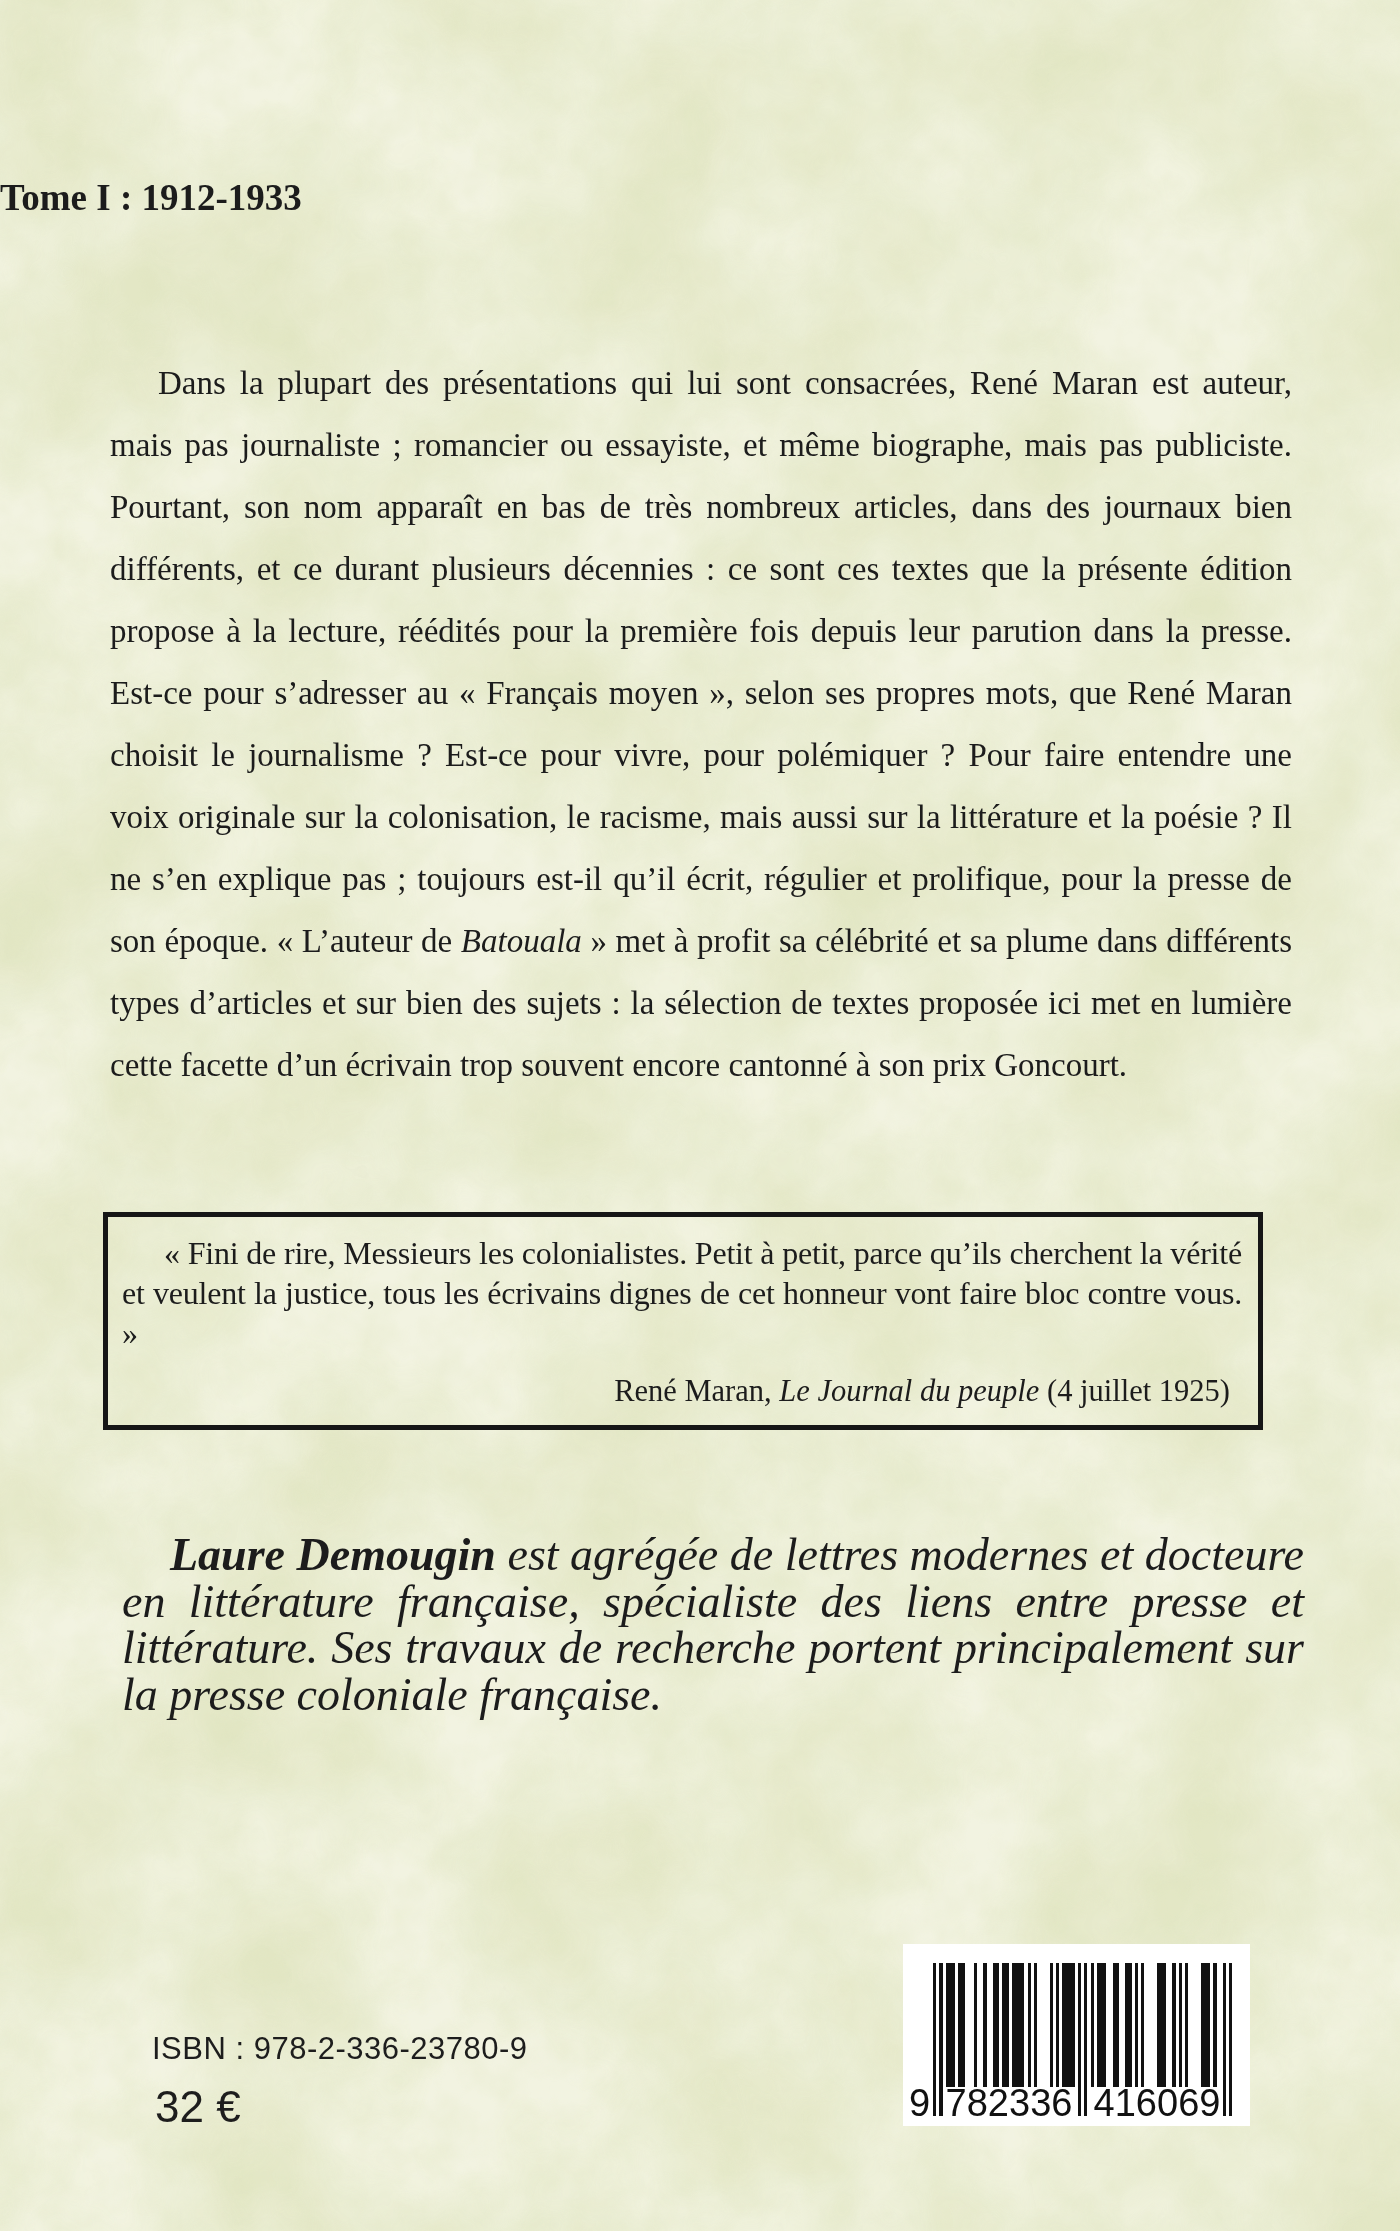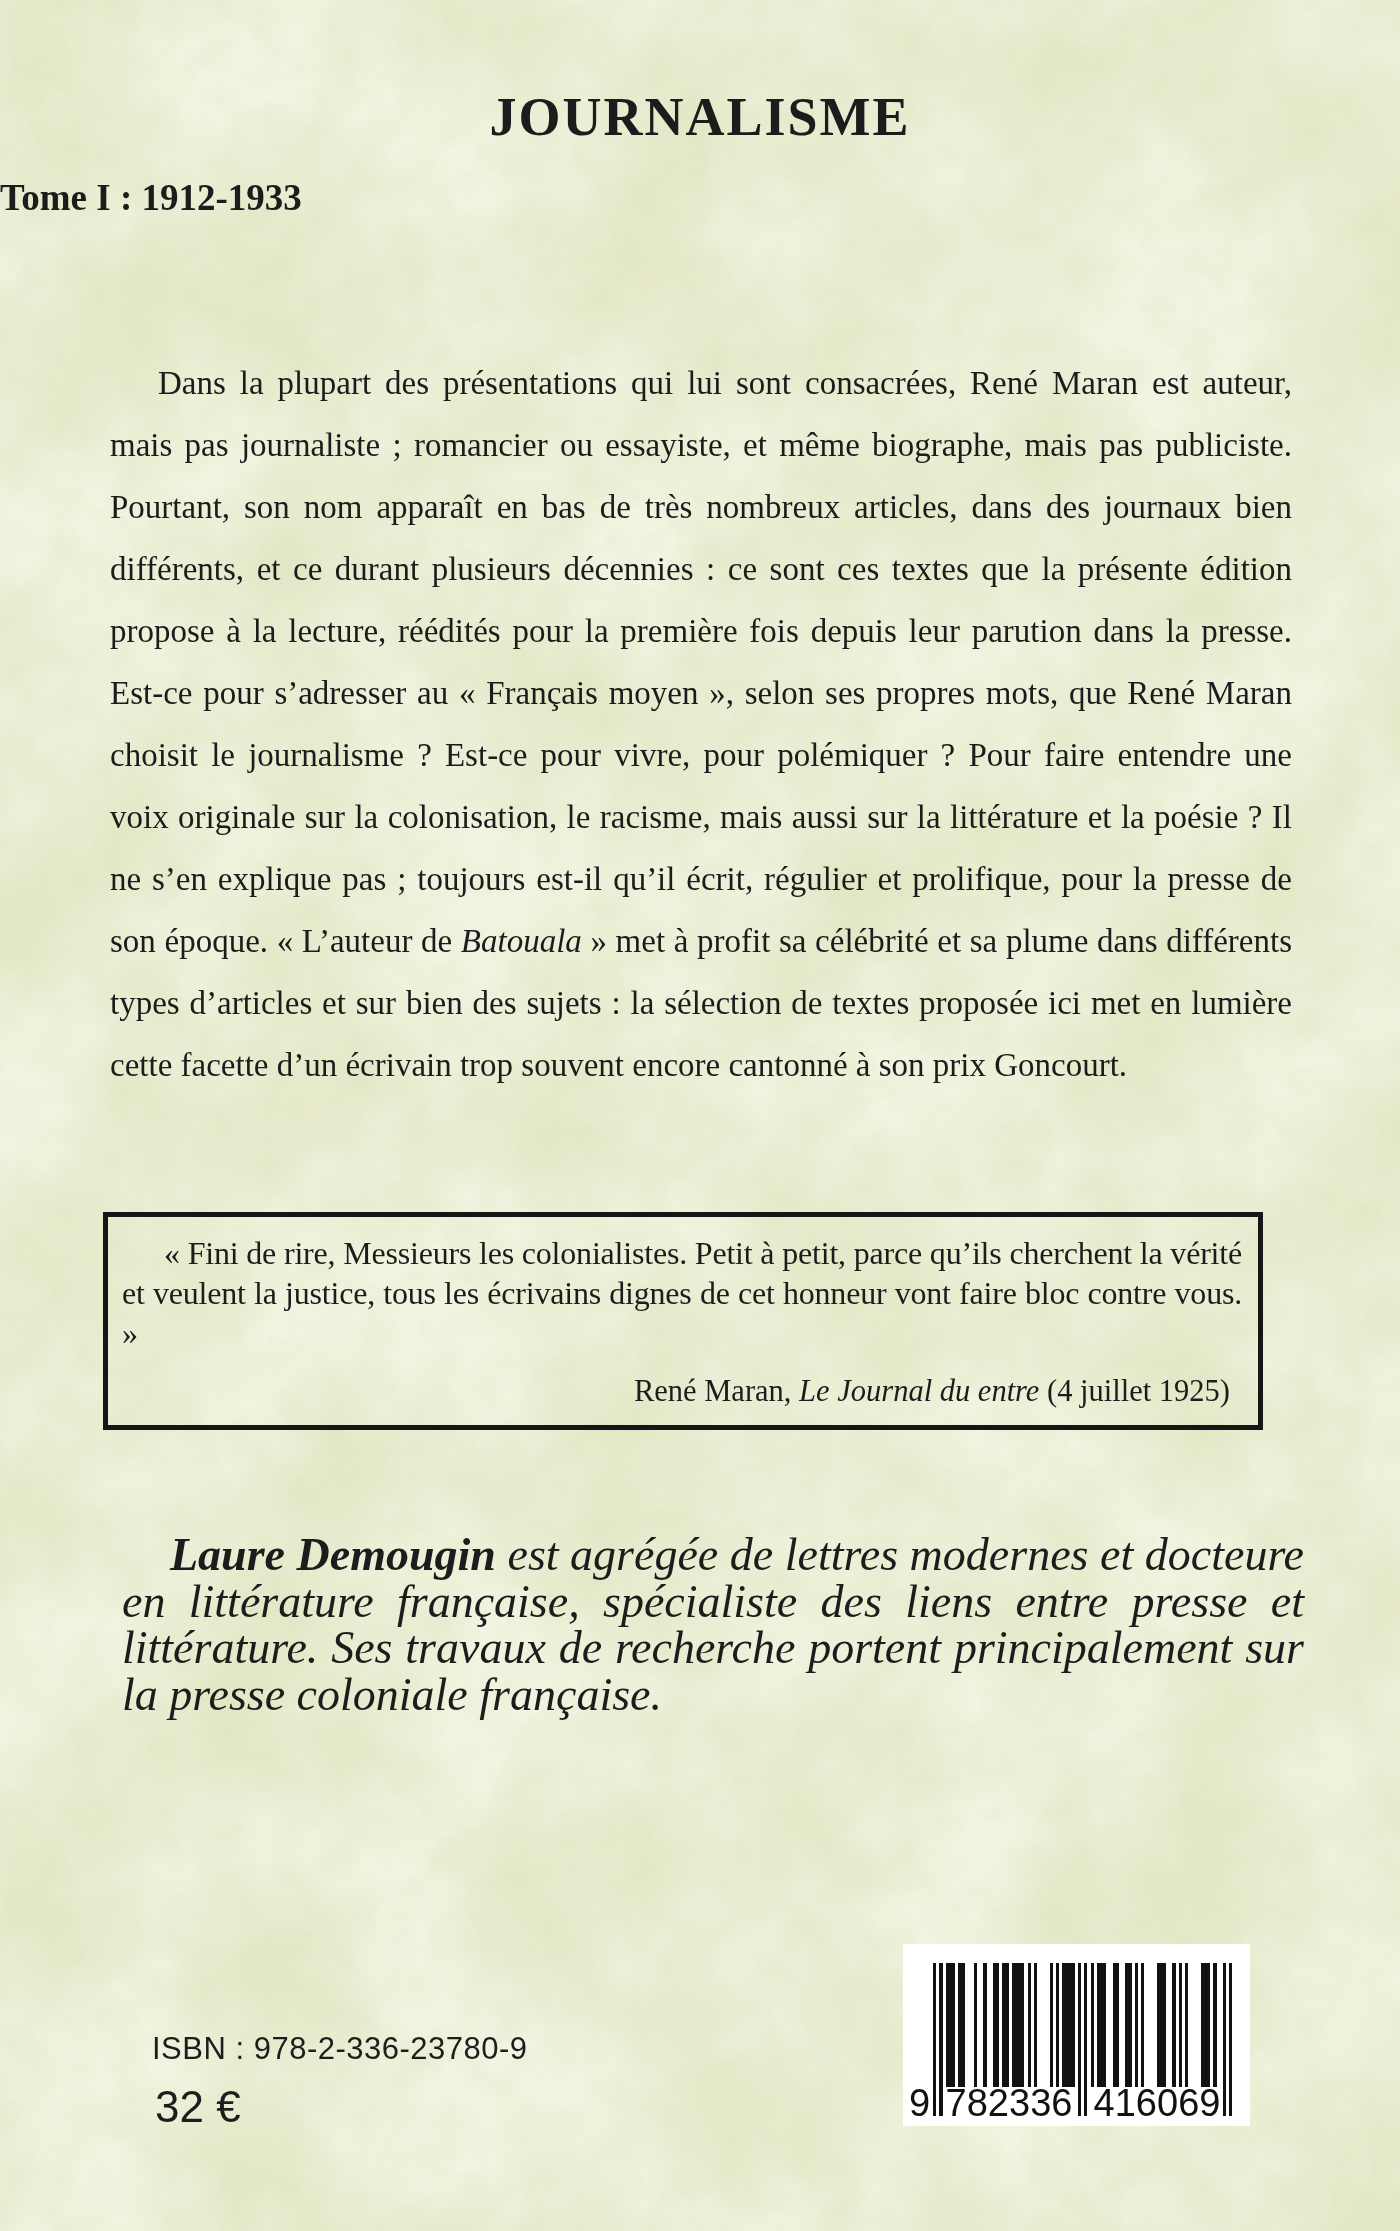--- a/index.html
+++ b/index.html
@@ -102,28 +102,27 @@
                   0 0 0 0 0.76
                   0 0 0 0 0.50
                   1.1 0 0 0 -0.38"></feColorMatrix>
       </filter>
     </defs>
     <rect x="0" y="0" width="1400" height="2231" fill="#f2f3e1"></rect>
     <rect x="0" y="0" width="1400" height="2231" filter="url(#mottle1)" opacity="0.95"></rect>
     <rect x="0" y="0" width="1400" height="2231" filter="url(#mottle2)" opacity="0.45"></rect>
   </svg>
 
-  <h1 class="layer title">JOURNALISME</h1>
   <h2 class="layer subtitle">Tome I : 1912-1933</h2>
 
   <p class="layer synopsis"><span>Dans la plupart des présentations qui lui sont consacrées, René Maran est auteur, mais pas journaliste ; romancier ou essayiste, et même biographe, mais pas publiciste. Pourtant, son nom apparaît en bas de très nombreux articles, dans des journaux bien différents, et ce durant plusieurs décennies : ce sont ces textes que la présente édition propose à la lecture, réédités pour la première fois depuis leur parution dans la presse. Est-ce pour s’adresser au « Français moyen », selon ses propres mots, que René Maran choisit le journalisme ? Est-ce pour vivre, pour polémiquer ? Pour faire entendre une voix originale sur la colonisation, le racisme, mais aussi sur la littérature et la poésie ? Il ne s’en explique pas ; toujours est-il qu’il écrit, régulier et prolifique, pour la presse de son époque. « L’auteur de </span><i>Batouala</i><span> » met à profit sa célébrité et sa plume dans différents types d’articles et sur bien des sujets : la sélection de textes proposée ici met en lumière cette facette d’un écrivain trop souvent encore cantonné à son prix Goncourt.</span></p>
 
   <div class="layer quote-box">
     <p class="quote-text">« Fini de rire, Messieurs les colonialistes. Petit à petit, parce qu’ils cherchent la vérité et veulent la justice, tous les écrivains dignes de cet honneur vont faire bloc contre vous. »</p>
-    <p class="quote-attribution"><span>René Maran, </span><i>Le Journal du entre</i><span> (4 juillet 1925)</span></p>
+    <p class="quote-attribution"><span>René Maran, </span><i>Le Journal du peuple</i><span> (4 juillet 1925)</span></p>
   </div>
 
   <p class="layer bio"><b class="bio-name">Laure Demougin</b><span> est agrégée de lettres modernes et docteure en littérature française, spécialiste des liens entre presse et littérature. Ses travaux de recherche portent principalement sur la presse coloniale française.</span></p>
 
   <div class="layer isbn">ISBN : 978-2-336-23780-9</div>
   <div class="layer price">32 €</div>
 
   <svg class="layer barcode" width="347" height="182" viewBox="0 0 347 182" shape-rendering="crispEdges">
     <rect x="0" y="0" width="347" height="182" fill="#ffffff"></rect>
     <g id="bars" fill="#111111">

